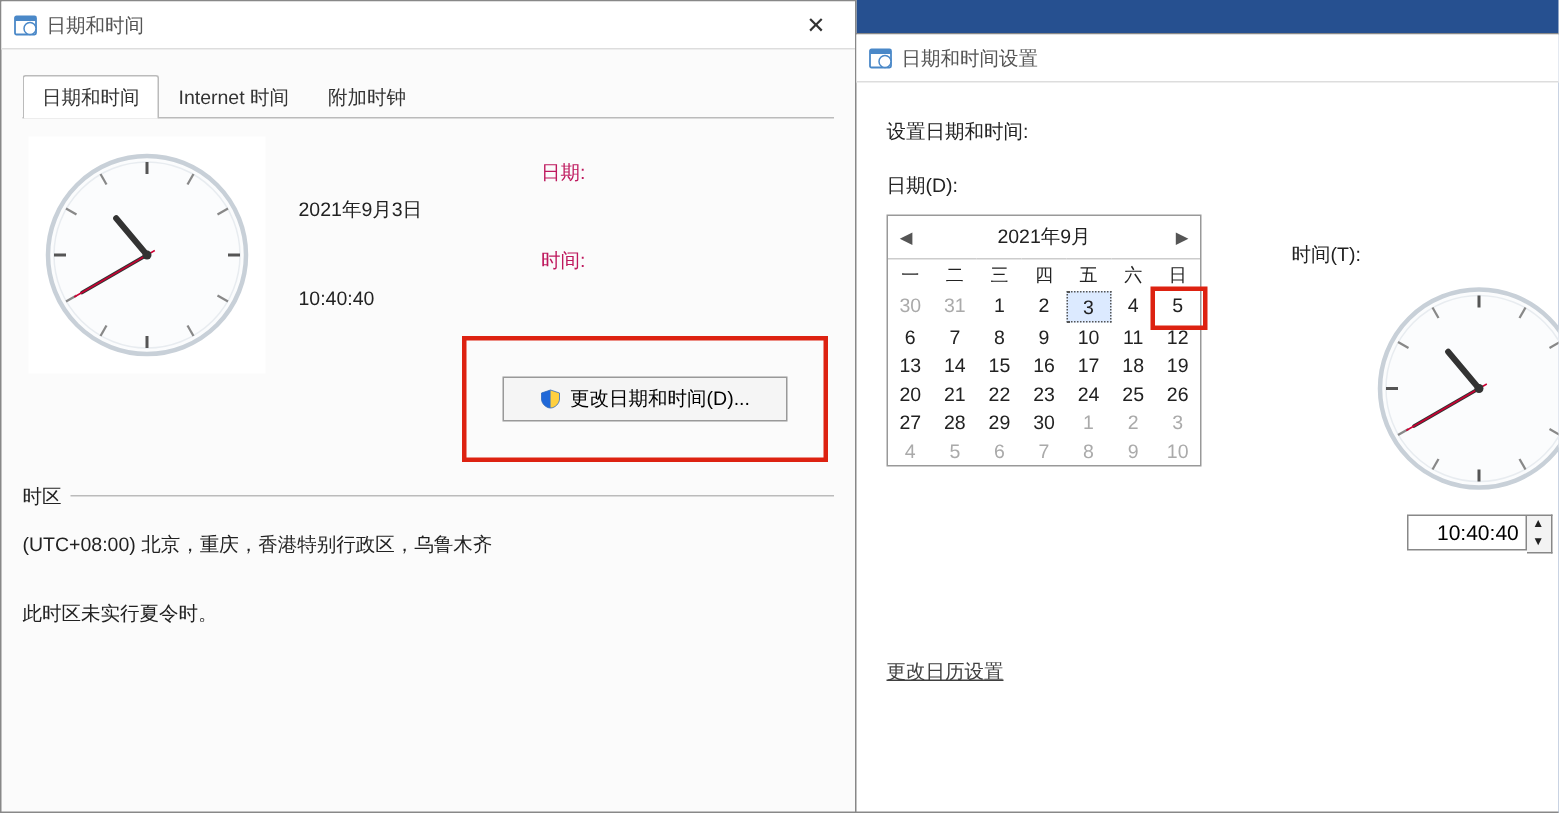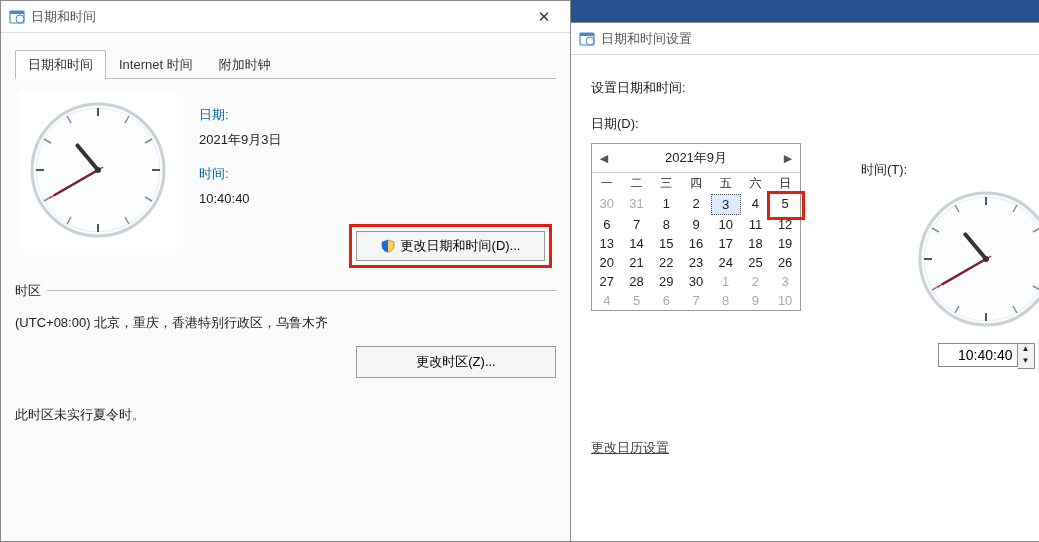--- a/index.html
+++ b/index.html
@@ -16,22 +16,22 @@
   #win1 .body { padding: 10px 14px 14px 14px; font-size: 13px; color: #222;}
 
   .tabs { display: flex; border-bottom: 1px solid #bbb; margin-bottom: 8px; margin-top:6px;}
   .tab { padding: 5px 12px; border: 1px solid transparent; border-bottom: none; position: relative; top: 1px; background: #f3f3f3; font-size: 13px; color:#333;}
   .tab.active { background: #fff; border-color: #bbb; border-radius: 2px 2px 0 0;}
   .tab:not(.active){ background: transparent;}
 
   .datetime-row { display: flex; gap: 22px; padding: 4px 4px 10px 4px; }
   .clock-box { width: 158px; height: 158px; background: #fff; display:flex;align-items:center;justify-content:center;}
   .info-col { flex: 1; padding-top: 12px; line-height: 1.9; }
-  .info-col .label { color: #0369a1; }
-  .change-dt-wrap { position: relative; margin-top: 12px; padding:4px; border:3px solid #d21; width:203px; margin-left:auto;}
+  .info-col .label { color: #be185d; text-align: center; }
+  .change-dt-wrap { position: relative; margin-top: 12px; padding:24px; border:3px solid #d21; width:244px; margin-left:auto;}
   .change-dt-btn { width:100%; height: 30px; border:1px solid #999; background: #f5f5f5; display:flex;align-items:center;justify-content:center;gap:6px;font-size:13px;}
   .shield { width:14px;height:14px;display:inline-block; }
   .tz-section { margin-top: 4px; }
   .tz-header { display: flex; align-items: center; gap: 6px; }
   .tz-header .line{ flex:1; height:1px; background:#bbb;}
   .tz-text { margin: 14px 0 14px 0;}
   .change-tz-btn { display:block; margin-left:auto; width:200px; height: 32px; border:1px solid #999; background: #f5f5f5; font-size:13px;}
   .dst-note { margin-top: 28px; }
 
   
@@ -141,21 +141,20 @@
         </div>
       </div>
     </div>
 
     <div class="tz-section">
       <div class="tz-header">
         <span>时区</span>
         <span class="line"></span>
       </div>
       <div class="tz-text">(UTC+08:00) 北京，重庆，香港特别行政区，乌鲁木齐</div>
-      <button class="change-tz-btn">更改时区(Z)...</button>
       <div class="dst-note">此时区未实行夏令时。</div>
     </div>
   </div>
 </div>
 
 <div class="window" id="win2">
   <div class="titlebar">
     <span class="icon">
       <svg width="16" height="16">
           <rect x="1" y="2" width="14" height="12" rx="1" fill="none" stroke="#4a88c8" stroke-width="1.2"></rect>

